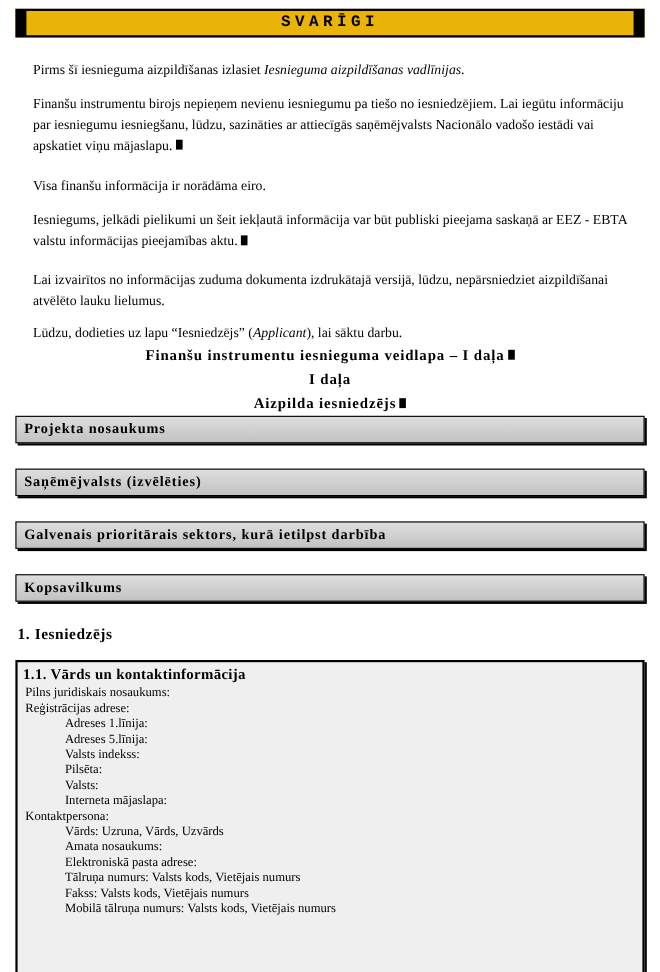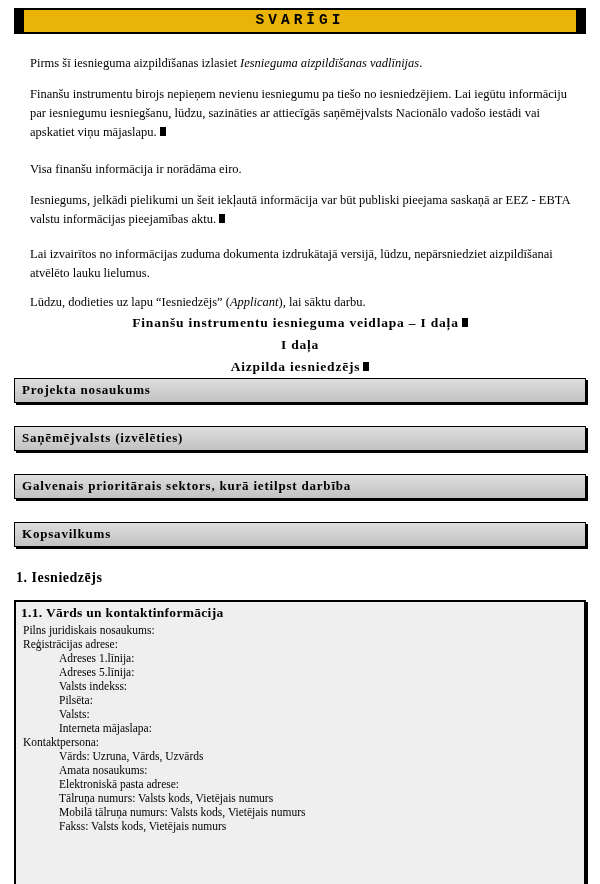--- a/index.html
+++ b/index.html
@@ -105,18 +105,18 @@
         <div class="box-line indent-1">Adreses 5.līnija:</div>
         <div class="box-line indent-1">Valsts indekss:</div>
         <div class="box-line indent-1">Pilsēta:</div>
         <div class="box-line indent-1">Valsts:</div>
         <div class="box-line indent-1">Interneta mājaslapa:</div>
         <div class="box-line indent-0">Kontaktpersona:</div>
         <div class="box-line indent-1">Vārds: Uzruna, Vārds, Uzvārds</div>
         <div class="box-line indent-1">Amata nosaukums:</div>
         <div class="box-line indent-1">Elektroniskā pasta adrese:</div>
         <div class="box-line indent-1">Tālruņa numurs: Valsts kods, Vietējais numurs</div>
+        <div class="box-line indent-1">Fakss: Valsts kods, Vietējais numurs</div>
         <div class="box-line indent-1">Mobilā tālruņa numurs: Valsts kods, Vietējais numurs</div>
-        <div class="box-line indent-1">Fakss: Valsts kods, Vietējais numurs</div>
       </div>
   </div>
 
 </div>
 
 </body></html>

